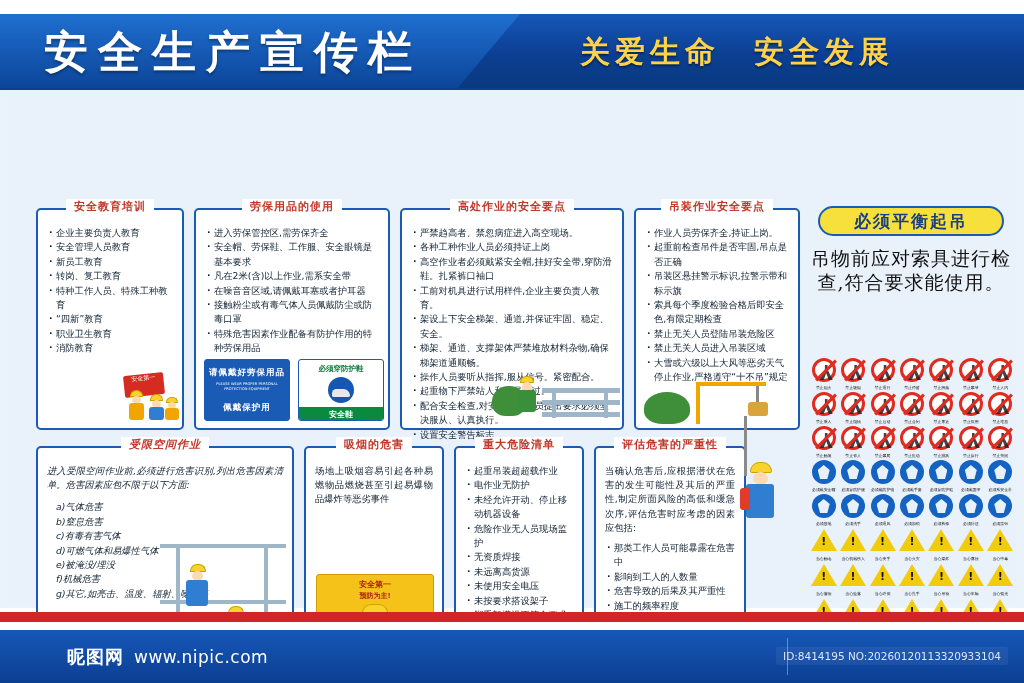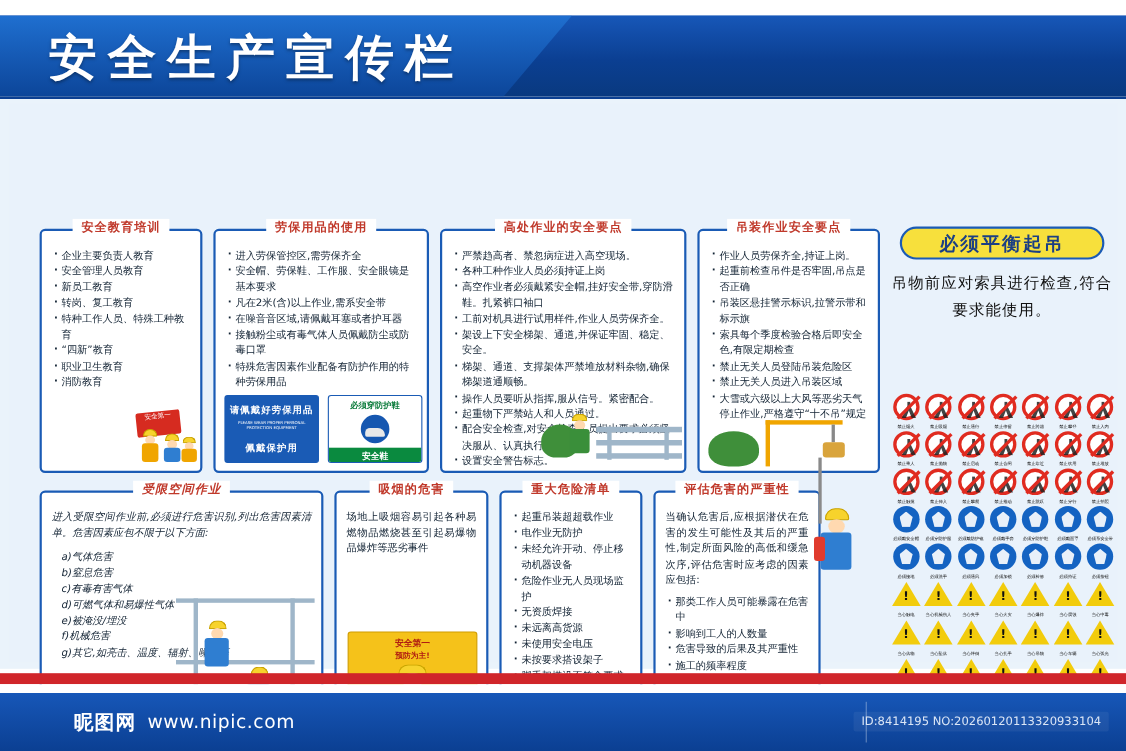--- a/index.html
+++ b/index.html
@@ -168,21 +168,21 @@
   .badge{
     width:186px; margin:0 auto; height:30px;
     background:#f7e03c; border:2px solid #1a5bb5; border-radius:15px;
     display:flex; align-items:center; justify-content:center;
     font-family:"DejaVu Serif", serif; font-size:17px; font-weight:bold; color:#1b3f84;
     letter-spacing:2px;
   }
   .rc-text{
     margin:10px 0 0; text-align:center;
     font-family:"DejaVu Serif", serif;
-    font-size:14px; line-height:24px; color:#111; letter-spacing:1px;
+    font-size:19px; line-height:24px; color:#111; letter-spacing:1px;
   }
 
   .icon-grid{ position:absolute; left:2px; top:152px; width:204px; }
   .ig-row{ display:flex; gap:2px; margin-bottom:2px; }
   .ig-cell{ width:27.5px; }
   .ig-sym{
     width:26px;height:26px;margin:0 auto;position:relative;
   }
   .ig-cap{
     font-size:3.9px; text-align:center; line-height:5px; margin-top:1px;
@@ -288,20 +288,23 @@
   }
   .scaffold-line{ position:absolute; background:#9fb6c9; }
 </style>
 </head>
 <body>
 
 <div class="poster">
 
   <div class="header">
     <div class="h-title">安全生产宣传栏</div>
+    <div class="h-sub">
+      <span>关爱生命</span><span>安全发展</span>
+    </div>
   </div>
 
   <div class="body-bg"></div>
   <div class="body-inner">
 
     <div class="panel" id="p1">
       <div class="panel-title">安全教育培训</div>
       <div class="pad">
         <ul>
           <li>企业主要负责人教育</li>
@@ -355,21 +358,21 @@
       </div>
     </div>
 
     <div class="panel" id="p3">
       <div class="panel-title">高处作业的安全要点</div>
       <div class="pad">
         <ul>
           <li>严禁趋高者、禁忽病症进入高空现场。</li>
           <li>各种工种作业人员必须持证上岗</li>
           <li>高空作业者必须戴紧安全帽,挂好安全带,穿防滑鞋。扎紧裤口袖口</li>
-          <li>工前对机具进行试用样件,作业人员劳保齐全。</li>
+          <li>工前对机具进行试用样件,企业主要负责人教育。</li>
           <li>架设上下安全梯架、通道,并保证牢固、稳定、安全。</li>
           <li>梯架、通道、支撑架体严禁堆放材料杂物,确保梯架道通顺畅。</li>
           <li>操作人员要听从指挥,服从信号。紧密配合。</li>
           <li>起重物下严禁站人和人员通过。</li>
           <li>配合安全检查,对安全检查人员提出要求必须坚决服从、认真执行。</li>
           <li>设置安全警告标志。</li>
         </ul>
       </div>
 
       <div class="illus" style="left:90px;bottom:4px;width:130px;height:56px;">

